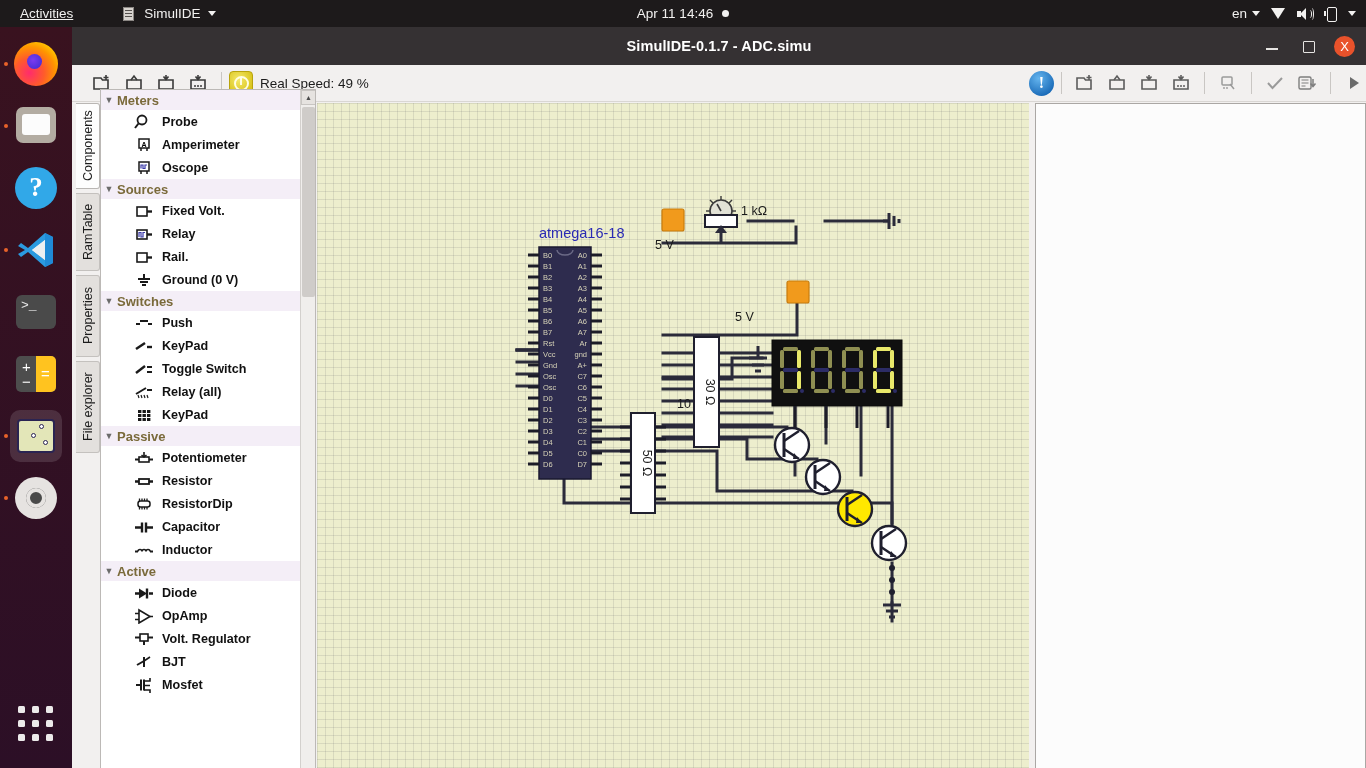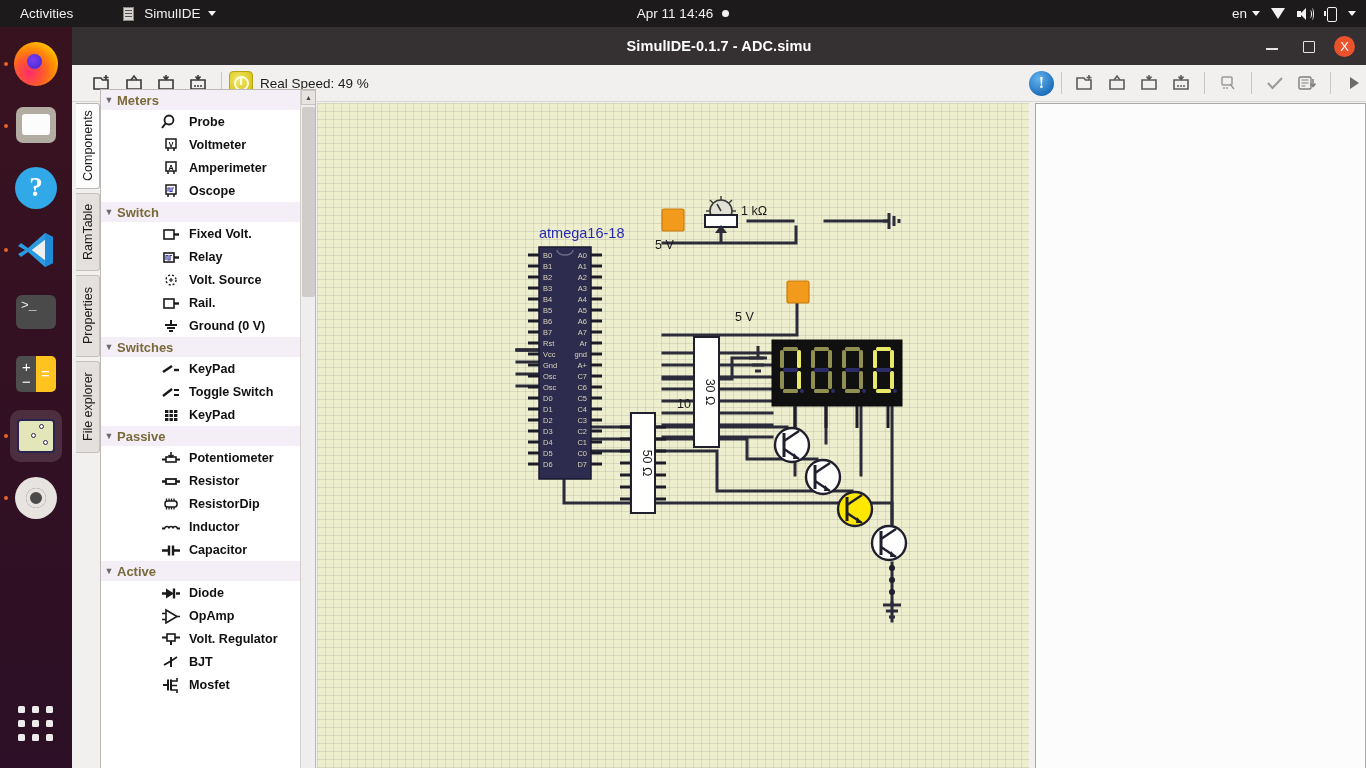--- a/index.html
+++ b/index.html
@@ -8,21 +8,21 @@
     font-family: "Liberation Sans", sans-serif;
     background: #1d1a1b;
   }
 
   
   #topbar {
     position: absolute; left: 0; top: 0; width: 1366px; height: 27px;
     background: #1d1a1b; color: #f2f1f0; font-size: 13.5px;
   }
   #topbar .tb-left { position: absolute; left: 10px; top: 0; height: 27px; display: flex; align-items: center; gap: 0; }
-  #activities { padding: 12px 10px; height: 28px; display: flex; align-items: center; font-size: 13.5px; }
+  #activities { padding: 12px 10px; height: 28px; display: flex; align-items: center; font-size: 13.5px; text-decoration: underline; }
   #app-menu { margin-left: 38px; display: flex; align-items: center; gap: 7px; height: 27px; }
   #app-menu .app-ico {
     width: 16px; height: 16px; position: relative; display: inline-block;
   }
   #app-menu .app-ico::before {
     content: ""; position: absolute; left: 2px; top: 1px; width: 11px; height: 14px;
     background: #d8d4d0; border-radius: 1px;
     box-shadow: inset 0 0 0 1px #8a8683;
   }
   #app-menu .app-ico::after {
@@ -186,21 +186,21 @@
   #comp-list { position: absolute; left: 0; top: 0; width: 200px; height: 704px; }
   .cat {
     height: 20px; background: #f4eef7; display: flex; align-items: center;
     font-size: 13px; font-weight: bold; color: #7a6a3a;
   }
   .cat .arrow {
     width: 16px; text-align: center; color: #6b6b6b; font-size: 9px;
   }
   .citem {
     height: 23px; display: flex; align-items: center; gap: 7px;
-    padding-left: 32px; font-size: 12.6px; color: #111; font-weight: bold; margin-left: 27px;
+    padding-left: 32px; font-size: 12.6px; color: #111; font-weight: bold;
   }
   .citem .ci-ico { width: 22px; height: 18px; flex: 0 0 22px; display: flex; align-items: center; justify-content: center; }
   #comp-scroll {
     position: absolute; right: 0; top: 0; width: 15px; height: 704px;
     background: #f0eeec; border-left: 1px solid #d3d0cd;
   }
   #comp-scroll .sb-up, #comp-scroll .sb-dn {
     position: absolute; left: 0; width: 15px; height: 15px; background: #e6e3e0; border: 1px solid #c8c5c2;
     display: flex; align-items: center; justify-content: center; font-size: 7px; color: #4a4a4a;
   }
@@ -454,49 +454,39 @@
               <circle cx="8" cy="6" r="4.5" fill="none" stroke="#1a1a1a" stroke-width="1.8"></circle>
               <path d="M4.5 9.5 1 14" stroke="#1a1a1a" stroke-width="2"></path>
             </svg>
           </span>
           <span>Probe</span>
         </div>
         <div class="citem">
           <span class="ci-ico">
             <svg width="20" height="16" viewBox="0 0 20 16">
               <rect x="5" y="2" width="10" height="9" fill="none" stroke="#1a1a1a" stroke-width="1.5"></rect>
-              <text x="10" y="9.5" font-size="7" text-anchor="middle" font-family="Liberation Sans">V</text>
-              <path d="M7 11v3M13 11v3" stroke="#1a1a1a" stroke-width="1.5"></path>
-            </svg>
-          </span>
-          <span>Voltmeter</span>
-        </div>
-        <div class="citem">
-          <span class="ci-ico">
-            <svg width="20" height="16" viewBox="0 0 20 16">
-              <rect x="5" y="2" width="10" height="9" fill="none" stroke="#1a1a1a" stroke-width="1.5"></rect>
               <text x="10" y="9.5" font-size="7" text-anchor="middle" font-family="Liberation Sans">A</text>
               <path d="M7 11v3M13 11v3" stroke="#1a1a1a" stroke-width="1.5"></path>
             </svg>
           </span>
           <span>Amperimeter</span>
         </div>
         <div class="citem">
           <span class="ci-ico">
             <svg width="20" height="16" viewBox="0 0 20 16">
               <rect x="5" y="2" width="10" height="9" fill="none" stroke="#1a1a1a" stroke-width="1.5"></rect>
               <path d="M7 8.5V5h2v3.5h2V5h2" fill="none" stroke="#3a3aa8" stroke-width="1.2"></path>
               <path d="M7 11v3M13 11v3" stroke="#1a1a1a" stroke-width="1.5"></path>
             </svg>
           </span>
           <span>Oscope</span>
         </div>
         <div class="cat">
           <span class="arrow">▼</span>
-          <span>Switch</span>
+          <span>Sources</span>
         </div>
         <div class="citem">
           <span class="ci-ico">
             <svg width="20" height="16" viewBox="0 0 20 16">
               <rect x="3" y="4" width="10" height="9" fill="none" stroke="#1a1a1a" stroke-width="1.6"></rect>
               <path d="M13 8.5h5" stroke="#1a1a1a" stroke-width="2.4"></path>
             </svg>
           </span>
           <span>Fixed Volt.</span>
         </div>
@@ -506,29 +496,20 @@
               <rect x="3" y="4" width="10" height="9" fill="none" stroke="#1a1a1a" stroke-width="1.6"></rect>
               <path d="M5 11V6.5h2V11h2V6.5h2" fill="none" stroke="#3a3aa8" stroke-width="1.2"></path>
               <path d="M13 8.5h5" stroke="#1a1a1a" stroke-width="2.4"></path>
             </svg>
           </span>
           <span>Relay</span>
         </div>
         <div class="citem">
           <span class="ci-ico">
             <svg width="20" height="16" viewBox="0 0 20 16">
-              <circle cx="10" cy="8" r="5" fill="none" stroke="#1a1a1a" stroke-width="1.4" stroke-dasharray="2 2"></circle>
-              <path d="M8 8h4M10 6v4" stroke="#1a1a1a" stroke-width="1.2"></path>
-            </svg>
-          </span>
-          <span>Volt. Source</span>
-        </div>
-        <div class="citem">
-          <span class="ci-ico">
-            <svg width="20" height="16" viewBox="0 0 20 16">
               <rect x="3" y="4" width="10" height="9" fill="none" stroke="#1a1a1a" stroke-width="1.6"></rect>
               <path d="M13 8.5h5" stroke="#1a1a1a" stroke-width="2.4"></path>
             </svg>
           </span>
           <span>Rail.</span>
         </div>
         <div class="citem">
           <span class="ci-ico">
             <svg width="20" height="16" viewBox="0 0 20 16">
               <path d="M10 2v5M4 7h12M6 10h8M8 13h4" stroke="#1a1a1a" stroke-width="2"></path>
@@ -536,34 +517,52 @@
           </span>
           <span>Ground (0 V)</span>
         </div>
         <div class="cat">
           <span class="arrow">▼</span>
           <span>Switches</span>
         </div>
         <div class="citem">
           <span class="ci-ico">
             <svg width="20" height="16" viewBox="0 0 20 16">
+              <path d="M2 9h4M14 9h4M6 6h8" stroke="#1a1a1a" stroke-width="2"></path>
+            </svg>
+          </span>
+          <span>Push</span>
+        </div>
+        <div class="citem">
+          <span class="ci-ico">
+            <svg width="20" height="16" viewBox="0 0 20 16">
               <path d="M2 11 L11 5" stroke="#1a1a1a" stroke-width="2.4"></path>
               <path d="M13 9h5" stroke="#1a1a1a" stroke-width="2.4"></path>
             </svg>
           </span>
           <span>KeyPad</span>
         </div>
         <div class="citem">
           <span class="ci-ico">
             <svg width="20" height="16" viewBox="0 0 20 16">
               <path d="M2 12 L11 5" stroke="#1a1a1a" stroke-width="2.4"></path>
               <path d="M13 6h5M13 11h5" stroke="#1a1a1a" stroke-width="2"></path>
             </svg>
           </span>
           <span>Toggle Switch</span>
+        </div>
+        <div class="citem">
+          <span class="ci-ico">
+            <svg width="20" height="16" viewBox="0 0 20 16">
+              <path d="M2 10 L12 4" stroke="#1a1a1a" stroke-width="2"></path>
+              <path d="M13 6h5" stroke="#1a1a1a" stroke-width="2"></path>
+              <path d="M4 11l1 3M7 11l1 3M10 11l1 3M13 11l1 3" stroke="#1a1a1a" stroke-width="1.2"></path>
+            </svg>
+          </span>
+          <span>Relay (all)</span>
         </div>
         <div class="citem">
           <span class="ci-ico">
             <svg width="20" height="16" viewBox="0 0 20 16">
               <g fill="#1a1a1a">
                 <rect x="4" y="3" width="3.4" height="3"></rect>
                 <rect x="8.5" y="3" width="3.4" height="3"></rect>
                 <rect x="13" y="3" width="3.4" height="3"></rect>
                 <rect x="4" y="7" width="3.4" height="3"></rect>
                 <rect x="8.5" y="7" width="3.4" height="3"></rect>
@@ -606,35 +605,35 @@
               <g stroke="#1a1a1a" stroke-width="1.3">
                 <path d="M5.5 5V2.5M8 5V2.5M10.5 5V2.5M13 5V2.5M5.5 11v2.5M8 11v2.5M10.5 11v2.5M13 11v2.5"></path>
               </g>
             </svg>
           </span>
           <span>ResistorDip</span>
         </div>
         <div class="citem">
           <span class="ci-ico">
             <svg width="20" height="16" viewBox="0 0 20 16">
+              <path d="M1 8.5h7M12 8.5h7" stroke="#1a1a1a" stroke-width="2.4"></path>
+              <path d="M8 3.5v10M12 3.5v10" stroke="#1a1a1a" stroke-width="2.4"></path>
+            </svg>
+          </span>
+          <span>Capacitor</span>
+        </div>
+        <div class="citem">
+          <span class="ci-ico">
+            <svg width="20" height="16" viewBox="0 0 20 16">
               <path d="M1 9.5h3" stroke="#1a1a1a" stroke-width="2"></path>
               <path d="M4 9.5a2 2 0 0 1 4 0a2 2 0 0 1 4 0a2 2 0 0 1 4 0" fill="none" stroke="#1a1a1a" stroke-width="1.6"></path>
               <path d="M16 9.5h3" stroke="#1a1a1a" stroke-width="2"></path>
             </svg>
           </span>
           <span>Inductor</span>
-        </div>
-        <div class="citem">
-          <span class="ci-ico">
-            <svg width="20" height="16" viewBox="0 0 20 16">
-              <path d="M1 8.5h7M12 8.5h7" stroke="#1a1a1a" stroke-width="2.4"></path>
-              <path d="M8 3.5v10M12 3.5v10" stroke="#1a1a1a" stroke-width="2.4"></path>
-            </svg>
-          </span>
-          <span>Capacitor</span>
         </div>
         <div class="cat">
           <span class="arrow">▼</span>
           <span>Active</span>
         </div>
         <div class="citem">
           <span class="ci-ico">
             <svg width="20" height="16" viewBox="0 0 20 16">
               <path d="M1 8.5h4M15 8.5h4" stroke="#1a1a1a" stroke-width="2.4"></path>
               <path d="M5 3.5 L13 8.5 L5 13.5 Z" fill="#1a1a1a"></path>

